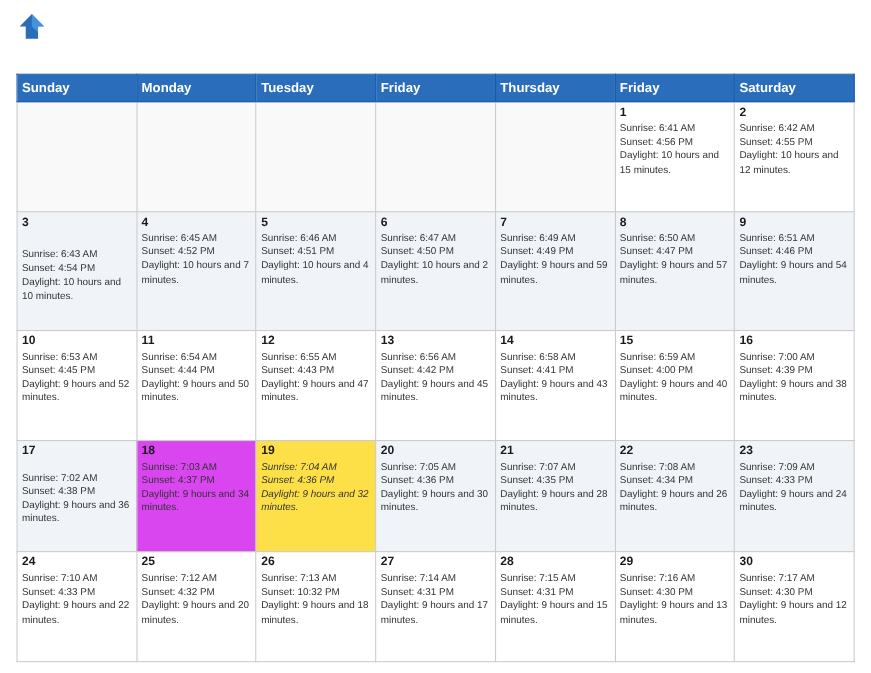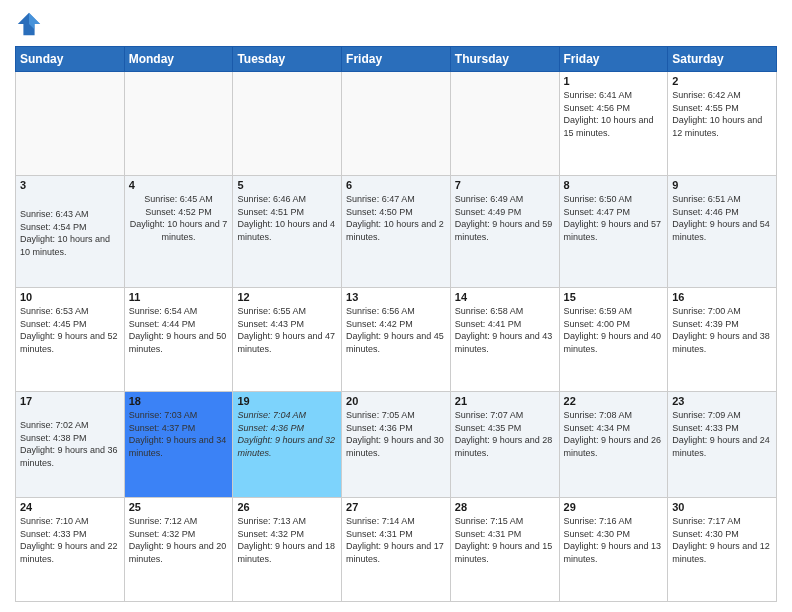--- a/index.html
+++ b/index.html
@@ -9,20 +9,21 @@
       width: 792px;
       height: 612px;
       overflow: hidden;
     }
     .page {
       width: 792px;
       height: 612px;
       padding: 10px 15px;
       display: flex;
       flex-direction: column;
+      gap: 21px;
     }
     .header {
       display: flex;
       justify-content: space-between;
       align-items: flex-start;
       margin-bottom: 8px;
     }
     .logo {
       display: flex;
       align-items: center;
@@ -152,21 +153,21 @@
         </tr>
         <tr>
           <td style="background: rgb(240, 244, 248);">
             <span class="day-num">3</span>
             <div class="day-info" style="white-space: pre-line; margin-top: 17px;">Sunrise: 6:43 AM
 Sunset: 4:54 PM
 Daylight: 10 hours and 10 minutes.</div>
           </td>
           <td style="background: rgb(240, 244, 248);">
             <span class="day-num">4</span>
-            <div class="day-info" style="white-space: pre-line; text-align: center;">Sunrise: 6:45 AM
+            <div class="day-info" style="white-space: pre-line;">Sunrise: 6:45 AM
 Sunset: 4:52 PM
 Daylight: 10 hours and 7 minutes.</div>
           </td>
           <td style="background: rgb(240, 244, 248);">
             <span class="day-num">5</span>
             <div class="day-info" style="white-space: pre-line;">Sunrise: 6:46 AM
 Sunset: 4:51 PM
 Daylight: 10 hours and 4 minutes.</div>
           </td>
           <td style="background: rgb(240, 244, 248);">
@@ -238,27 +239,27 @@
 Daylight: 9 hours and 38 minutes.</div>
           </td>
         </tr>
         <tr>
           <td style="background: rgb(240, 244, 248);">
             <span class="day-num">17</span>
             <div class="day-info" style="white-space: pre-line; margin-top: 12px;">Sunrise: 7:02 AM
 Sunset: 4:38 PM
 Daylight: 9 hours and 36 minutes.</div>
           </td>
-          <td style="background: #3b82f6;">
+          <td style="background: #d946ef;">
             <span class="day-num">18</span>
             <div class="day-info" style="white-space: pre-line;">Sunrise: 7:03 AM
 Sunset: 4:37 PM
 Daylight: 9 hours and 34 minutes.</div>
           </td>
-          <td style="background: #7dd3fc;">
+          <td style="background: #fde047;">
             <span class="day-num">19</span>
             <div class="day-info" style="white-space: pre-line; font-style: italic;">Sunrise: 7:04 AM
 Sunset: 4:36 PM
 Daylight: 9 hours and 32 minutes.</div>
           </td>
           <td style="background: rgb(240, 244, 248);">
             <span class="day-num">20</span>
             <div class="day-info" style="white-space: pre-line;">Sunrise: 7:05 AM
 Sunset: 4:36 PM
 Daylight: 9 hours and 30 minutes.</div>
@@ -291,21 +292,21 @@
           </td>
           <td>
             <span class="day-num">25</span>
             <div class="day-info" style="white-space: pre-line;">Sunrise: 7:12 AM
 Sunset: 4:32 PM
 Daylight: 9 hours and 20 minutes.</div>
           </td>
           <td>
             <span class="day-num">26</span>
             <div class="day-info" style="white-space: pre-line;">Sunrise: 7:13 AM
-Sunset: 4:32 PM
+Sunset: 10:32 PM
 Daylight: 9 hours and 18 minutes.</div>
           </td>
           <td>
             <span class="day-num">27</span>
             <div class="day-info" style="white-space: pre-line;">Sunrise: 7:14 AM
 Sunset: 4:31 PM
 Daylight: 9 hours and 17 minutes.</div>
           </td>
           <td>
             <span class="day-num">28</span>

